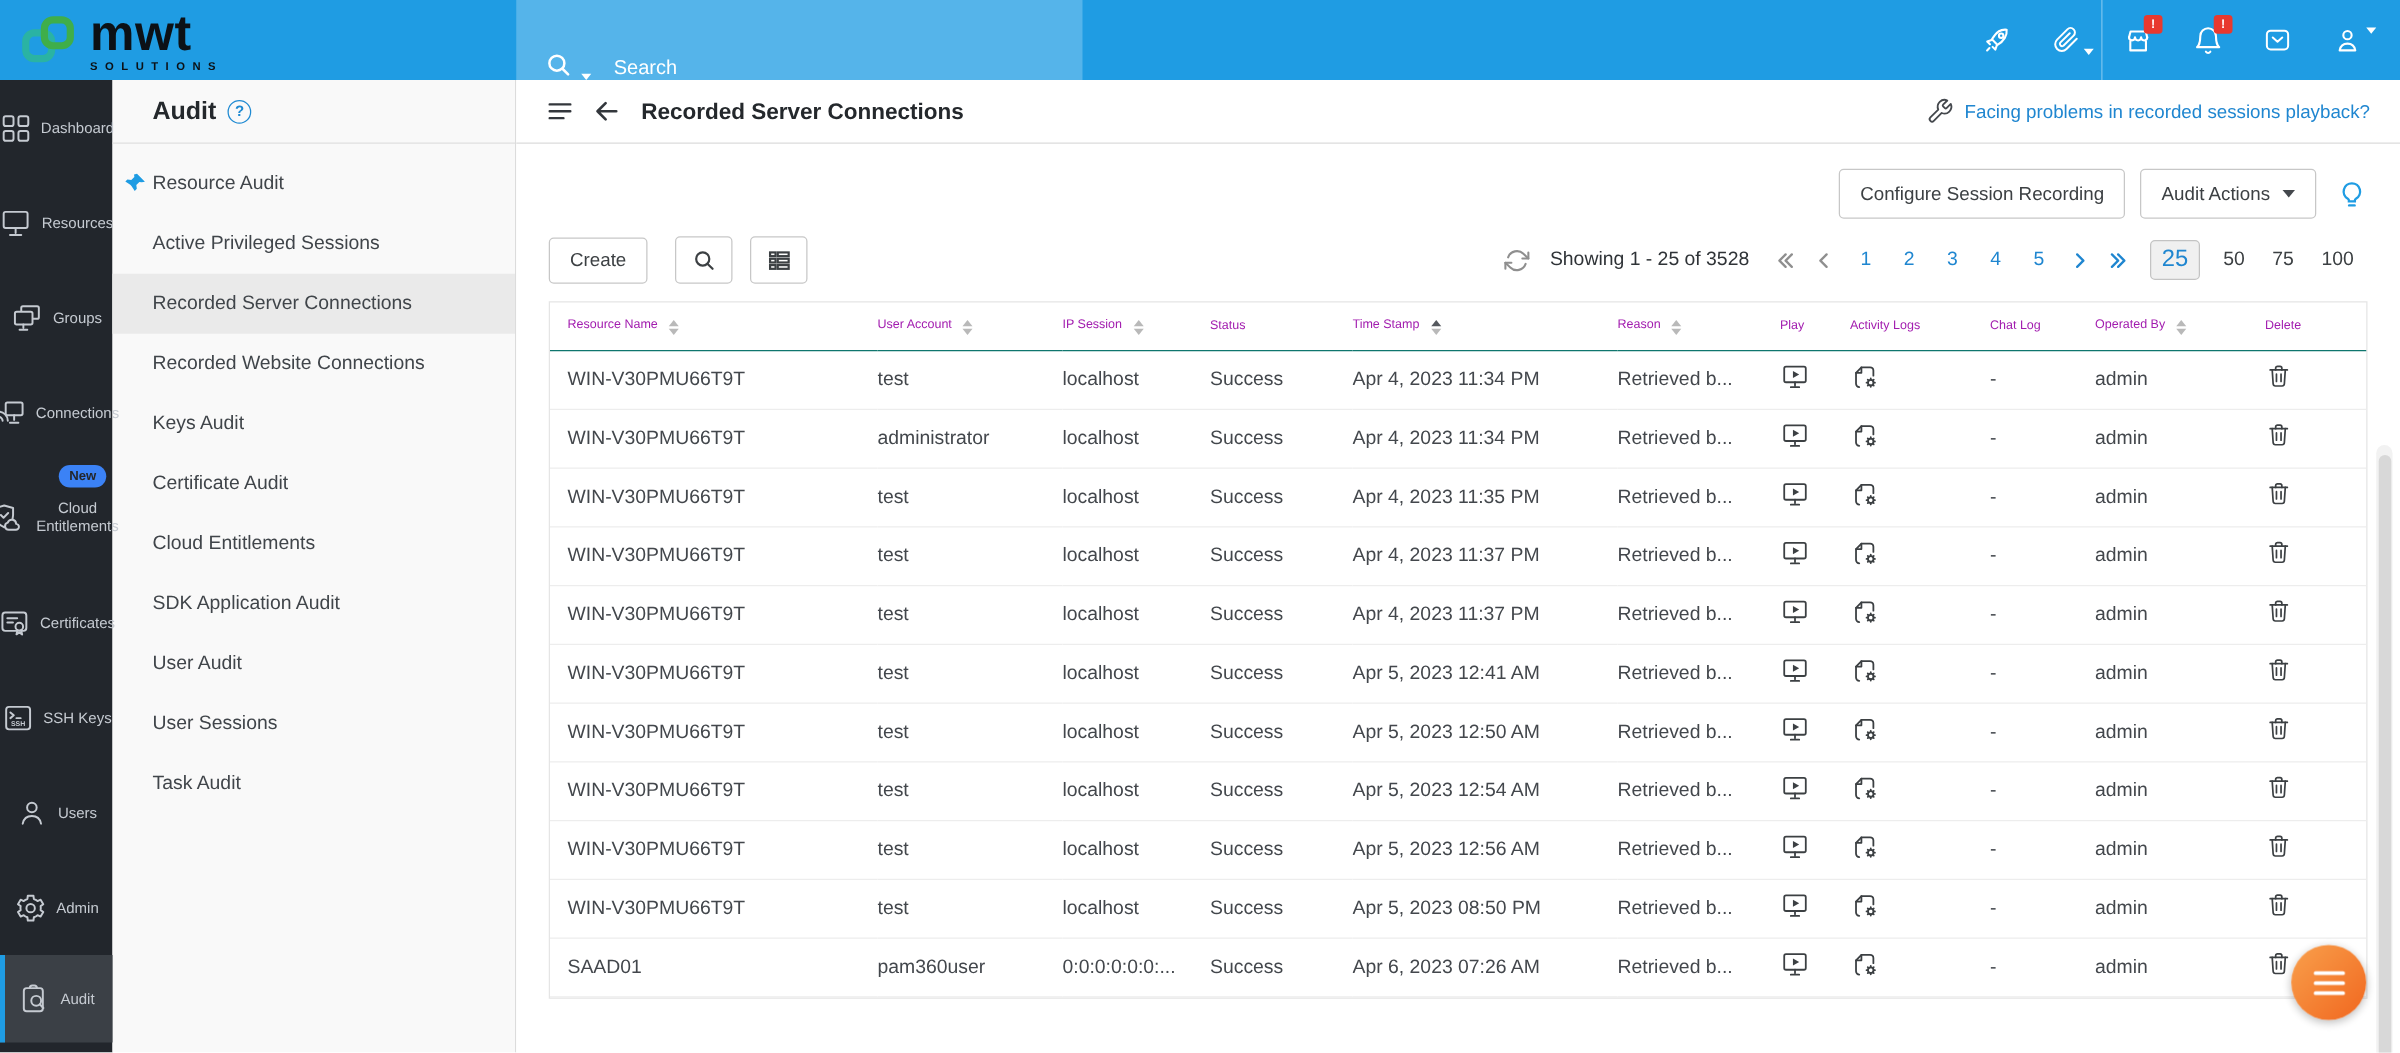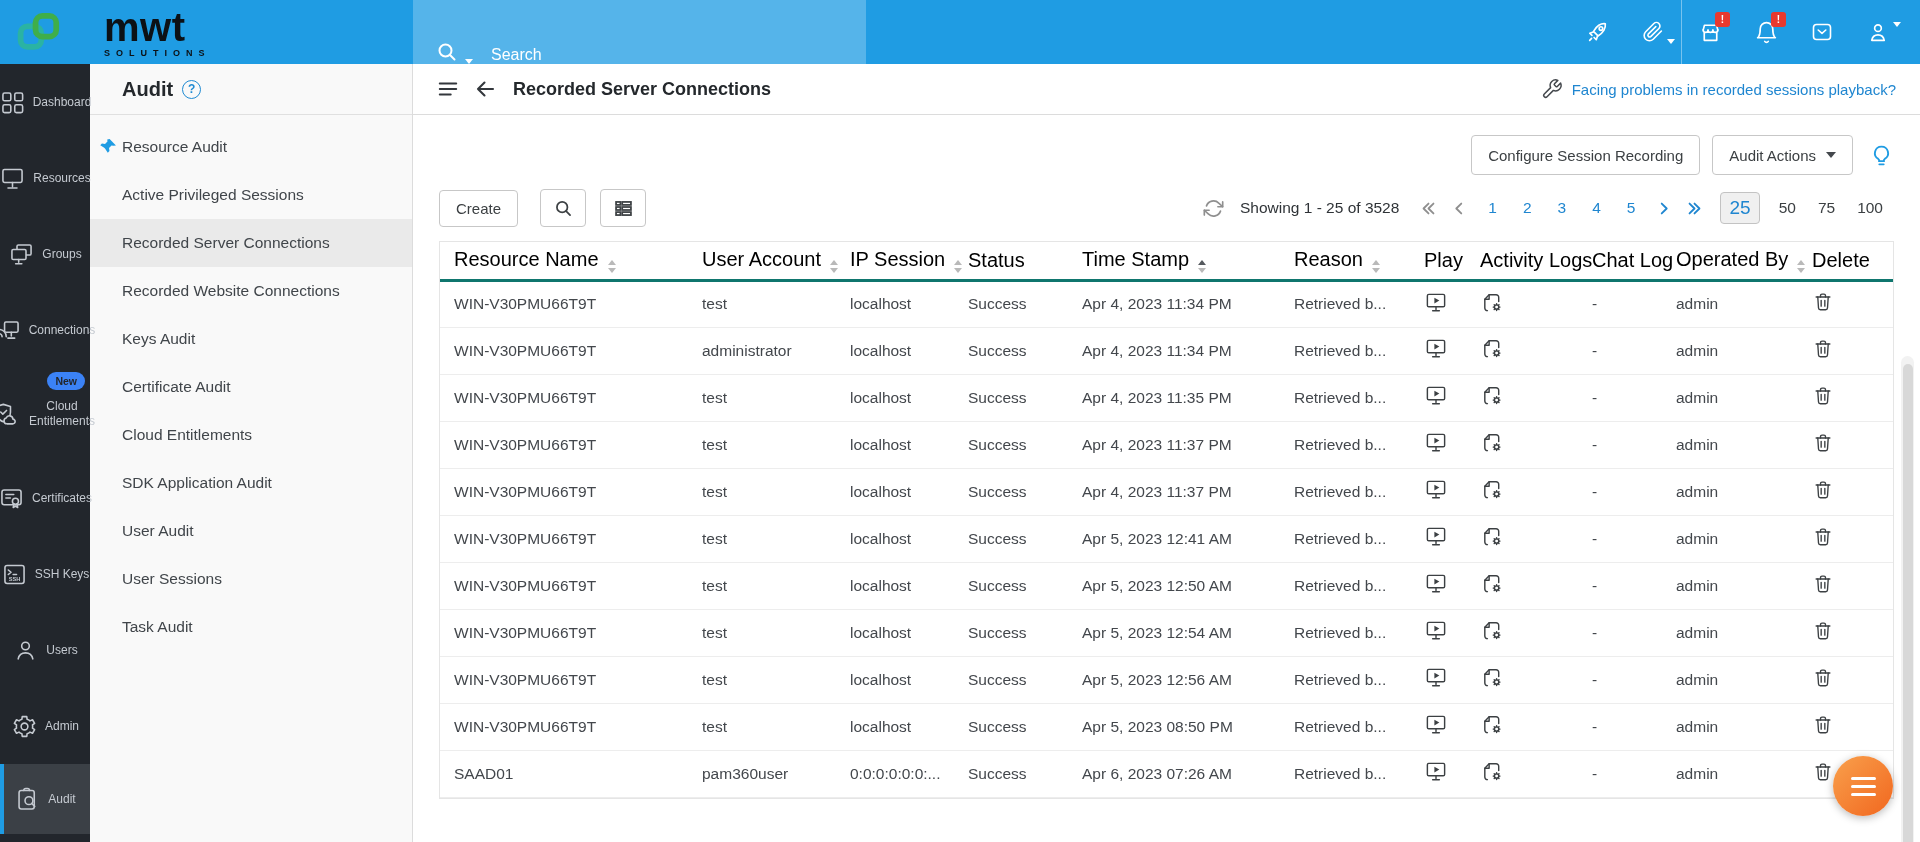--- a/index.html
+++ b/index.html
@@ -1,21 +1,21 @@
 <!DOCTYPE html>
 <html><head>
 <meta charset="utf-8">
 <style>
   * { margin:0; padding:0; box-sizing:border-box; }
   html,body { width:1920px; height:842px; overflow:hidden; font-family:"Liberation Sans",sans-serif; background:#fff; }
 
   
   .topbar { height:64px; background:#1f9ce3; position:relative; display:flex; align-items:center; }
   .logo { display:flex; align-items:center; gap:10px; padding-left:16px; }
-  .logo-txt { color:#0c1116; line-height:1;margin-left:32px; }
+  .logo-txt { color:#0c1116; line-height:1; }
   .logo-mwt { font-size:40px; font-weight:800; letter-spacing:.5px; }
   .logo-sub { font-size:9px; font-weight:700; letter-spacing:6px; margin-top:2px; }
   .search { position:absolute; left:413px; top:0; width:453px; height:64px; background:#55b4ea; display:flex; align-items:flex-end; padding-left:22px; gap:6px; }
   .search input { background:transparent; border:none; outline:none; color:#fff; font-size:16px; width:300px; margin-left:12px; font-family:"Liberation Sans",sans-serif; }
   .search input::placeholder { color:#fff; opacity:1; }
   .tb-icons { position:absolute; right:0; top:0; height:64px; display:flex; align-items:center; padding-right:14px; }
   .tb-ic { width:56px; height:64px; display:flex; align-items:center; justify-content:center; position:relative; cursor:pointer; }
   .tb-ic svg { stroke:#fff; fill:none; stroke-width:1.6; stroke-linecap:round; stroke-linejoin:round; }
   .tb-divider { width:1px; height:64px; background:rgba(255,255,255,.4); }
   .badge { position:absolute; top:12px; right:8px; min-width:15px; height:15px; background:#e8392f; color:#fff; border-radius:3px; font-size:10px; font-weight:700; display:flex; align-items:center; justify-content:center; padding:0 3px; }
@@ -77,21 +77,21 @@
   .pg-arrow svg { fill:none; stroke-width:2.6; stroke-linecap:round; stroke-linejoin:round; }
   .pg-arrow.gray svg { stroke:#8f8f8f; }
   .pg-arrow.blue svg { stroke:#1f86d0; }
   .pg-num { color:#1f86d0; font-size:15.5px; padding:0 13px; cursor:pointer; }
   .size-box { font-size:19px; color:#1f86d0; border:1px solid #c3c3c3; background:#f0f0f0; border-radius:4px; padding:4px 8px; margin:0 8px 0 10px; cursor:pointer; }
   .size { font-size:15.5px; color:#3c4043; padding:0 11px; cursor:pointer; }
 
   
   .table-wrap { margin-top:14px; border:1px solid #e5e5e5; }
   table { width:100%; border-collapse:collapse; table-layout:fixed; }
-  thead th { height:38px; font-weight:400; font-size:20px; color:#000000; text-align:left; border-bottom:3px solid #0f766e; white-space:nowrap; overflow:hidden; }
+  thead th { height:38px; font-weight:400; font-size:10px; color:#a21caf; text-align:left; border-bottom:1px solid #0f766e; white-space:nowrap; overflow:hidden; }
   tbody td { height:47px; font-size:15.5px; color:#43474c; border-bottom:1px solid #ededed; white-space:nowrap; overflow:hidden; text-overflow:ellipsis; }
   th:first-child, td:first-child { padding-left:14px; }
   .sort { display:inline-flex; flex-direction:column; gap:2.5px; margin-left:9px; vertical-align:1px; }
   .sort .up { width:0; height:0; border-left:4.5px solid transparent; border-right:4.5px solid transparent; border-bottom:5px solid #b9b9b9; }
   .sort .dn { width:0; height:0; border-left:4.5px solid transparent; border-right:4.5px solid transparent; border-top:5px solid #b9b9b9; }
   .sort.active .up { border-bottom-color:#55595e; }
   td.ic { cursor:pointer; }
   td.ic svg { stroke:#3c4043; fill:none; stroke-width:1.5; stroke-linecap:round; stroke-linejoin:round; }
 
   

